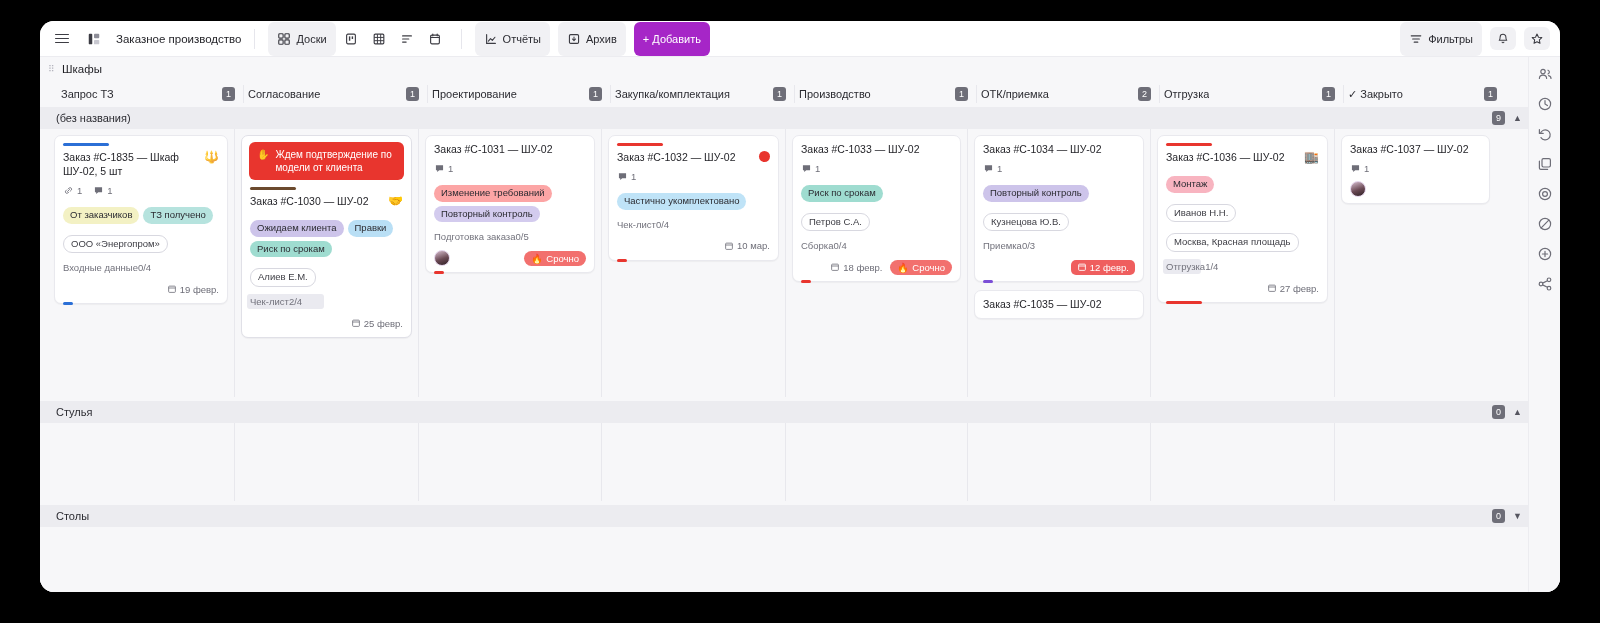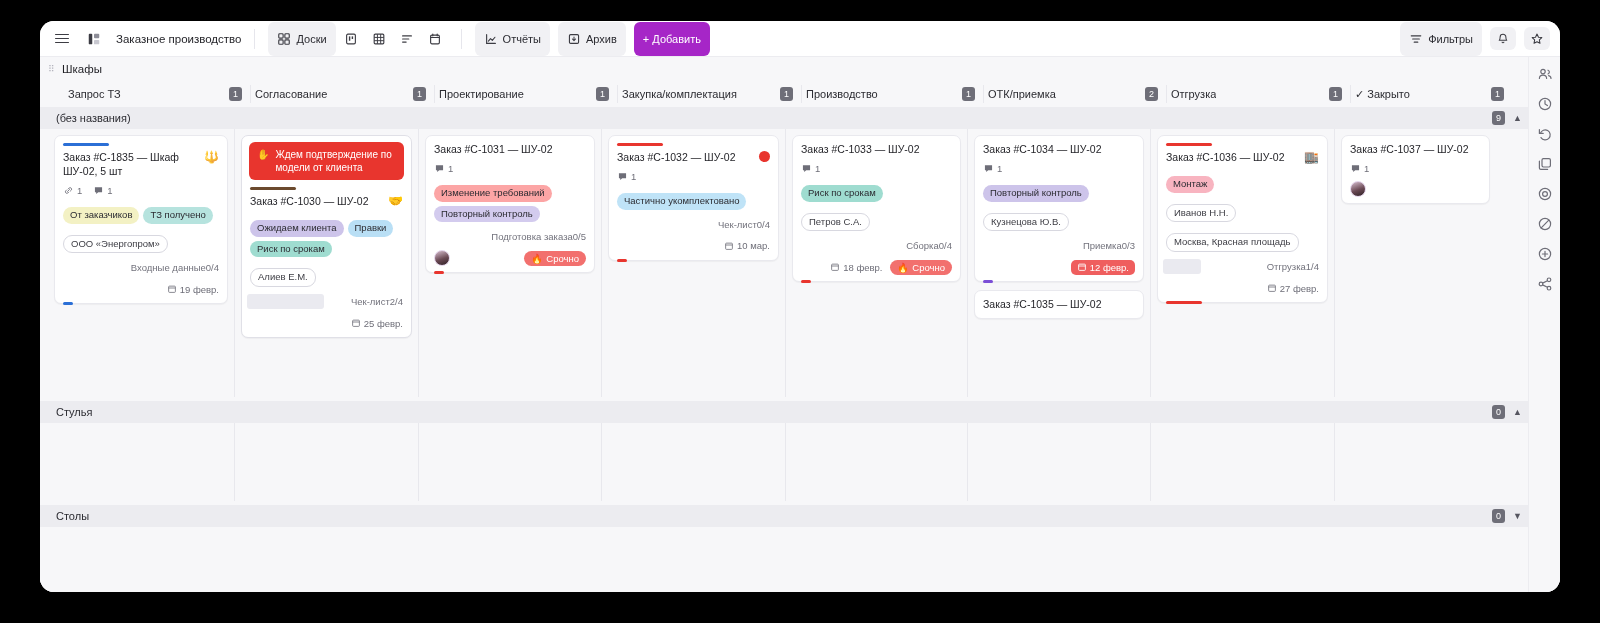--- a/index.html
+++ b/index.html
@@ -101,21 +101,21 @@
     width: 8px; color: #b4b4bd; font-size: 9px; line-height: 8px;
     letter-spacing: 1px;
   }
   .board-title { font-size: 11.5px; color: #1f1f24; }
 
   .cols-header {
     display: flex;
     height: 26px;
     align-items: center;
     background: #f7f7f9;
-    padding-left: 24px;
+    padding-left: 17px;
   }
   .col-head {
     display: flex; align-items: center; justify-content: space-between;
     padding: 0 8px 0 4px;
     font-size: 11px;
     color: #2b2b31;
     border-left: 1px solid #e8e8ed;
     height: 18px;
   }
   .col-head:first-child { border-left: none; }
@@ -198,21 +198,21 @@
     border-radius: 9px;
     color: #2b2b31;
     white-space: nowrap;
     line-height: 1.35;
   }
   .tag.outline {
     background: #fff; border: 1px solid #d8d8e0; color: #3c3c43;
   }
   .checklist {
     margin-top: 8px;
-    display: flex; align-items: center; justify-content: flex-end;
+    display: flex; align-items: center; justify-content: flex-start;
     font-size: 9.5px; color: #72727c;
     position: relative;
     height: 13px;
   }
   .cl-fill {
     position: absolute; left: -3px; top: -1px; bottom: -1px;
     background: #eaeaf0; border-radius: 3px; z-index: 0;
   }
   .cl-label, .cl-count { position: relative; z-index: 1; }
   .footer-row {

